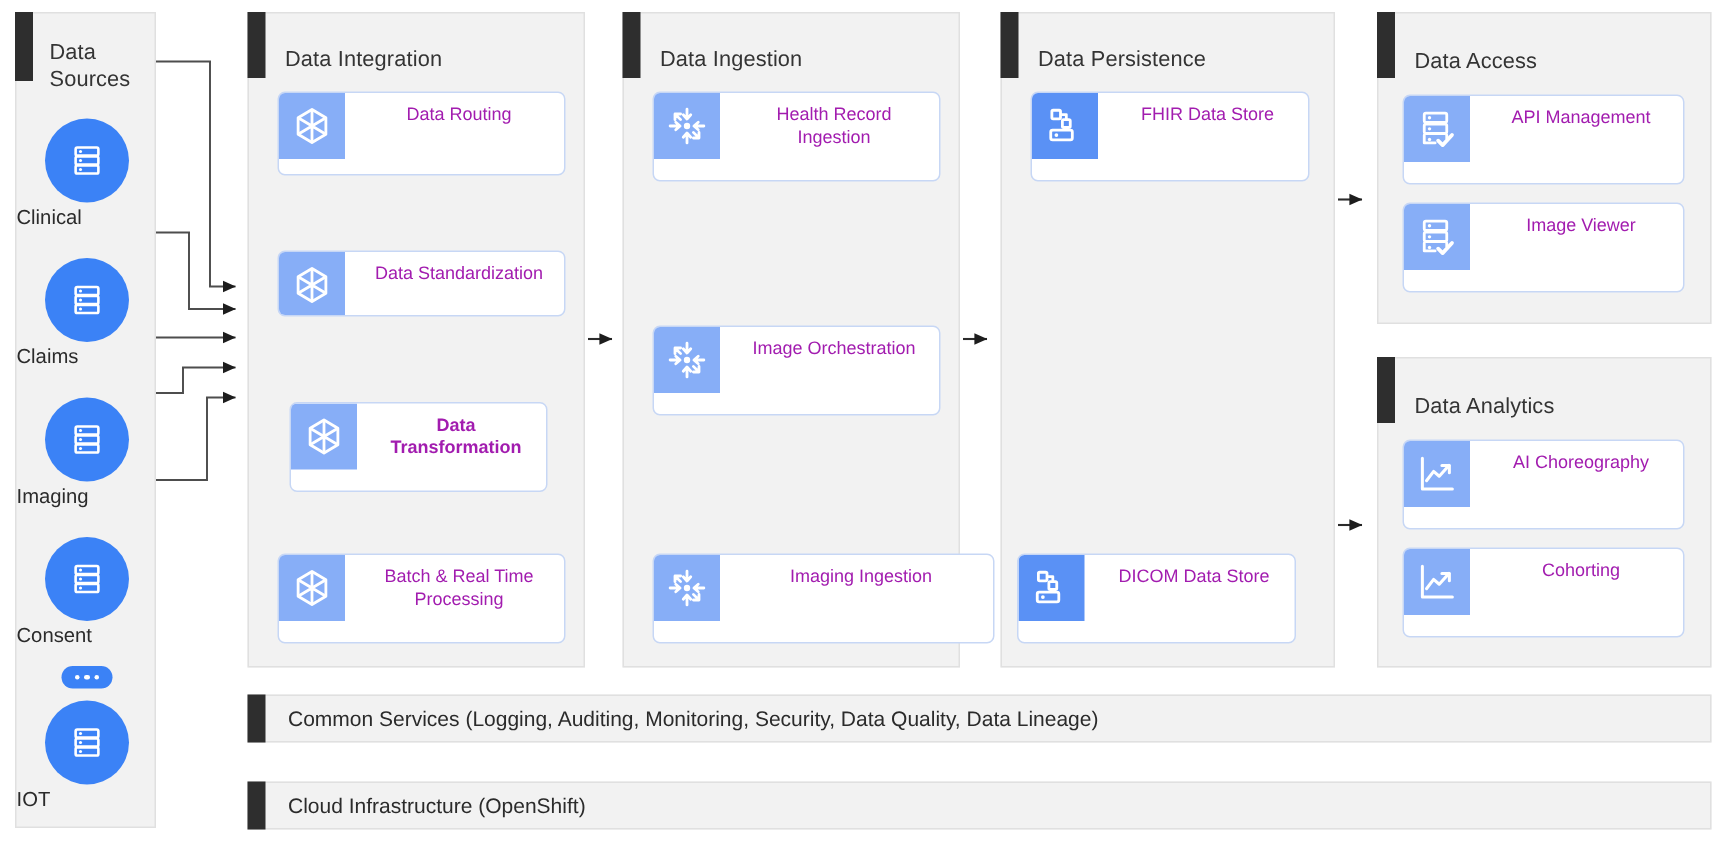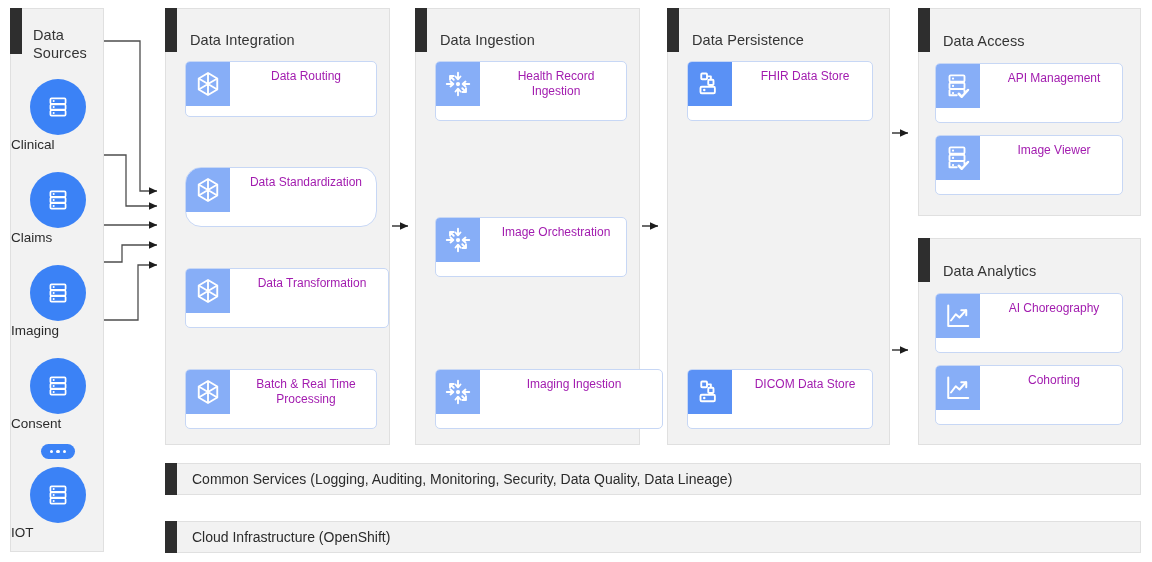--- a/index.html
+++ b/index.html
@@ -257,31 +257,31 @@
     <div class="card" style="left:19px; top:52px; width:192px; height:56px;">
       <div class="card-ico">
         <svg width="30" height="30" viewBox="0 0 24 24" fill="none" stroke="#ffffff" stroke-width="1.5" stroke-linejoin="round">
           <path d="M12 3.2 L19.4 7.6 L19.4 16.4 L12 20.8 L4.6 16.4 L4.6 7.6 Z"></path>
           <path d="M12 3.2 L12 20.8 M4.6 7.6 L19.4 16.4 M19.4 7.6 L4.6 16.4"></path>
         </svg>
       </div>
       <div class="card-text">Data Routing</div>
     </div>
 
-    <div class="card" style="left:19px; top:158px; width:192px; height:60px;border-radius:16px;">
+    <div class="card" style="left:19px; top:158px; width:192px; height:44px;">
       <div class="card-ico">
         <svg width="30" height="30" viewBox="0 0 24 24" fill="none" stroke="#ffffff" stroke-width="1.5" stroke-linejoin="round">
           <path d="M12 3.2 L19.4 7.6 L19.4 16.4 L12 20.8 L4.6 16.4 L4.6 7.6 Z"></path>
           <path d="M12 3.2 L12 20.8 M4.6 7.6 L19.4 16.4 M19.4 7.6 L4.6 16.4"></path>
         </svg>
       </div>
       <div class="card-text">Data Standardization</div>
     </div>
 
-    <div class="card" style="left:19px; top:259px; width:204px; height:60px;">
+    <div class="card" style="left:27px; top:259px; width:172px; height:60px;font-weight:bold;">
       <div class="card-ico">
         <svg width="30" height="30" viewBox="0 0 24 24" fill="none" stroke="#ffffff" stroke-width="1.5" stroke-linejoin="round">
           <path d="M12 3.2 L19.4 7.6 L19.4 16.4 L12 20.8 L4.6 16.4 L4.6 7.6 Z"></path>
           <path d="M12 3.2 L12 20.8 M4.6 7.6 L19.4 16.4 M19.4 7.6 L4.6 16.4"></path>
         </svg>
       </div>
       <div class="card-text">Data Transformation</div>
     </div>
 
     <div class="card" style="left:19px; top:360px; width:192px; height:60px;">
@@ -356,21 +356,21 @@
           <rect x="10.6" y="8.6" width="4.2" height="4.2" rx="0.7"></rect>
           <rect x="4.4" y="14.2" width="11.5" height="5.2" rx="1"></rect>
           <circle cx="7.4" cy="16.8" r="1" fill="#fff" stroke="none"></circle>
           <path d="M9.6 5.9 L12.7 5.9 L12.7 8.6"></path>
           <path d="M12.7 12.8 L12.7 14.2"></path>
         </svg>
       </div>
       <div class="card-text">FHIR Data Store</div>
     </div>
 
-    <div class="card" style="left:19px; top:360px; width:186px; height:60px;">
+    <div class="card" style="left:10px; top:360px; width:186px; height:60px;">
       <div class="card-ico dark">
         <svg width="30" height="30" viewBox="0 0 24 24" fill="none" stroke="#ffffff" stroke-width="1.5" stroke-linejoin="round">
           <rect x="5" y="3.6" width="4.6" height="4.6" rx="0.7"></rect>
           <rect x="10.6" y="8.6" width="4.2" height="4.2" rx="0.7"></rect>
           <rect x="4.4" y="14.2" width="11.5" height="5.2" rx="1"></rect>
           <circle cx="7.4" cy="16.8" r="1" fill="#fff" stroke="none"></circle>
           <path d="M9.6 5.9 L12.7 5.9 L12.7 8.6"></path>
           <path d="M12.7 12.8 L12.7 14.2"></path>
         </svg>
       </div>

